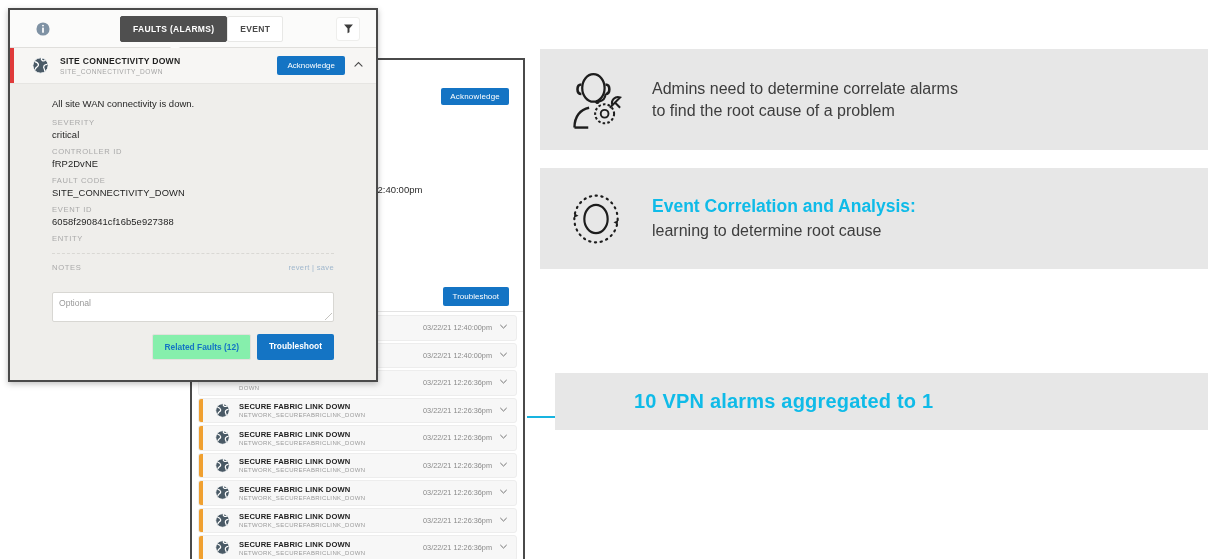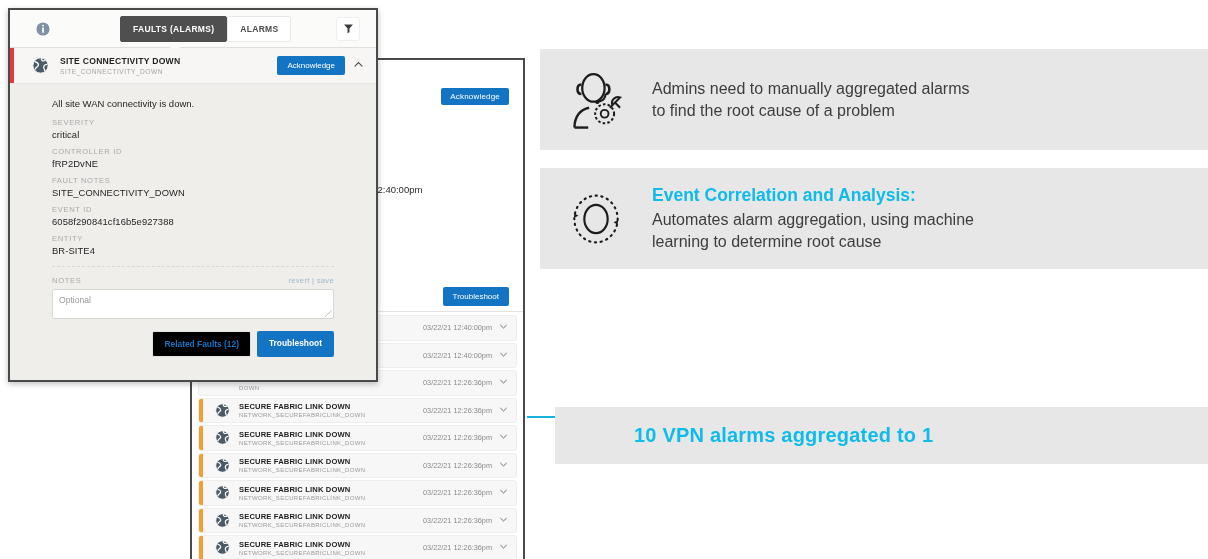--- a/index.html
+++ b/index.html
@@ -131,46 +131,46 @@
   .field .v { font-size: 9.4px; color: #1f1f1f; letter-spacing: .1px; }
 
   .divider { margin: 10px 42px 0 42px; border-top: 1px dashed #d9d8d4; }
 
   .notes-wrap { margin: 9px 42px 0 42px; position: relative; }
   .notes-hdr { display:flex; justify-content:space-between; align-items:flex-end; }
   .notes-lbl { font-size: 7.6px; color:#a9a9a9; letter-spacing:.65px; }
   .notes-actions { font-size: 7.6px; color:#9fb7cd; letter-spacing:.3px; }
   .notes-actions a { color:#9fb7cd; text-decoration:none;margin-top:12px; }
   .notes-box {
-    margin-top: 4px; height: 30px; background:#ffffff;
+    margin-top: 20px; height: 30px; background:#ffffff;
     border:1px solid #d8d7d3; border-radius:2px;
     font-size: 8.6px; color:#9a9a9a; padding: 5px 6px; position: relative;
   }
   .resize-grip {
     position:absolute; right:1px; bottom:1px; width:7px; height:7px;
     background:
       linear-gradient(135deg, transparent 45%, #c4c3bf 45%, #c4c3bf 55%, transparent 55%);
   }
   .dlg-actions { margin: 12px 42px 0 42px; display:flex; justify-content:flex-end; gap:6px; }
   .btn-ghost {
-    background:#000000; border:1px solid #e2e1dd; color:#1474c4;
+    background:#86efac; border:1px solid #e2e1dd; color:#1474c4;
     font-size:8.4px; font-weight:bold; padding:7px 11px; border-radius:2px;
   }
   .btn-primary {
     background:#1474c4; color:#ffffff; font-size:8.4px; font-weight:bold;
     padding:7px 12px; border-radius:2px;
   }
 
   
   .callout {
     position: absolute; background: #e7e7e7; display: flex; align-items: center;
   }
   #callout-challenge { left: 540px; top: 49px; width: 668px; height: 101px; }
   #callout-correlation { left: 540px; top: 168px; width: 668px; height: 101px; }
-  #callout-aggregated { left: 555px; top: 407px; width: 653px; height: 57px; }
+  #callout-aggregated { left: 555px; top: 373px; width: 653px; height: 57px; }
 
   .callout .co-icon { width: 112px; display:flex; align-items:center; justify-content:center; flex:0 0 auto; }
   .callout .co-text { flex: 1 1 auto; }
   .co-title { font-size: 17.5px; font-weight: bold; color: #0fbbe8; margin-bottom: 3px; }
   .co-body { font-size: 16px; color: #3d3d3d; line-height: 1.32; }
   .agg-text { font-size: 20px; font-weight: bold; color: #0fbbe8; padding-left: 79px; letter-spacing: .2px; }
 
   .arrow-line { position:absolute; left:527px; top:416px; width:52px; height:2px; background:#18b4e0; }
   .arrow-head {
     position:absolute; left:576px; top:411px; width:0; height:0;
@@ -364,21 +364,21 @@
     <div class="dlg-tabbar">
       <span class="info-icon">
         <svg viewBox="0 0 16 16" width="14" height="14">
           <circle cx="8" cy="8" r="7.5" fill="#7f92a4"></circle>
           <circle cx="8" cy="4.1" r="1.1" fill="#ffffff"></circle>
           <rect x="7" y="6.3" width="2" height="6" rx=".6" fill="#ffffff"></rect>
         </svg>
       </span>
       <div class="tabs">
         <div class="tab active">FAULTS (ALARMS)</div>
-        <div class="tab">ALARMS</div>
+        <div class="tab">EVENT</div>
       </div>
       <div class="tab-caret"></div>
       <div class="filter-btn">
         <span>
           <svg viewBox="0 0 16 16" width="11" height="11">
             <path d="M1.5 2.2h13L9.4 8.1v5.2l-2.8 1.6V8.1z" fill="#3c3c3c"></path>
           </svg>
         </span>
       </div>
     </div>
@@ -412,30 +412,29 @@
       <div id="dialog-fields">
           <div class="field">
             <div class="k">SEVERITY</div>
             <div class="v">critical</div>
           </div>
           <div class="field">
             <div class="k">CONTROLLER ID</div>
             <div class="v">fRP2DvNE</div>
           </div>
           <div class="field">
-            <div class="k">FAULT NOTES</div>
+            <div class="k">FAULT CODE</div>
             <div class="v">SITE_CONNECTIVITY_DOWN</div>
           </div>
           <div class="field">
             <div class="k">EVENT ID</div>
             <div class="v">6058f290841cf16b5e927388</div>
           </div>
           <div class="field">
             <div class="k">ENTITY</div>
-            <div class="v">BR-SITE4</div>
           </div>
         </div>
     </div>
 
     <div class="divider"></div>
 
     <div class="notes-wrap">
       <div class="notes-hdr">
         <span class="notes-lbl">NOTES</span>
         <span class="notes-actions">
@@ -467,37 +466,36 @@
       <circle cx="37.5" cy="38.5" r="2.2" fill="#1d1d1d"></circle>
       <path d="M11 68c0-13 7-21 17-23" fill="none" stroke="#1d1d1d" stroke-width="2.8"></path>
       <path d="M11 68h16" fill="none" stroke="#1d1d1d" stroke-width="2.8"></path>
       <circle cx="46" cy="52" r="11" fill="none" stroke="#1d1d1d" stroke-width="2.4" stroke-dasharray="3 2.5"></circle>
       <circle cx="46" cy="52" r="4.5" fill="none" stroke="#1d1d1d" stroke-width="2.2"></circle>
       <path d="M52 45l12-12a7 7 0 0 0-9 9z" fill="none" stroke="#1d1d1d" stroke-width="2.4"></path>
       <path d="M58 39l6 6" stroke="#1d1d1d" stroke-width="2.4"></path>
     </svg>
   </span>
   <span class="co-text">
-    <div class="co-body">Admins need to manually aggregated alarms</div>
+    <div class="co-body">Admins need to determine correlate alarms</div>
     <div class="co-body">to find the root cause of a problem</div>
   </span>
 </div>
 
 <div class="callout" id="callout-correlation">
   <span class="co-icon">
     <svg viewBox="0 0 72 72" width="60" height="60">
       <ellipse cx="36" cy="36" rx="14" ry="17" fill="none" stroke="#1d1d1d" stroke-width="2.6"></ellipse>
       <ellipse cx="36" cy="36" rx="26" ry="28" fill="none" stroke="#1d1d1d" stroke-width="2.6" stroke-dasharray="1.5 5.5" stroke-linecap="round"></ellipse>
       <path d="M10 29l5 3-5.5 2.5z" fill="#1d1d1d"></path>
       <path d="M62 43l-5-3 5.5-2.5z" fill="#1d1d1d"></path>
     </svg>
   </span>
   <span class="co-text">
     <div class="co-title">Event Correlation and Analysis:</div>
-    <div class="co-body">Automates alarm aggregation, using machine</div>
     <div class="co-body">learning to determine root cause</div>
   </span>
 </div>
 
 <div class="arrow-line"></div>
 <div class="arrow-head"></div>
 
 <div class="callout" id="callout-aggregated">
   <span class="agg-text">10 VPN alarms aggregated to 1</span>
 </div>

